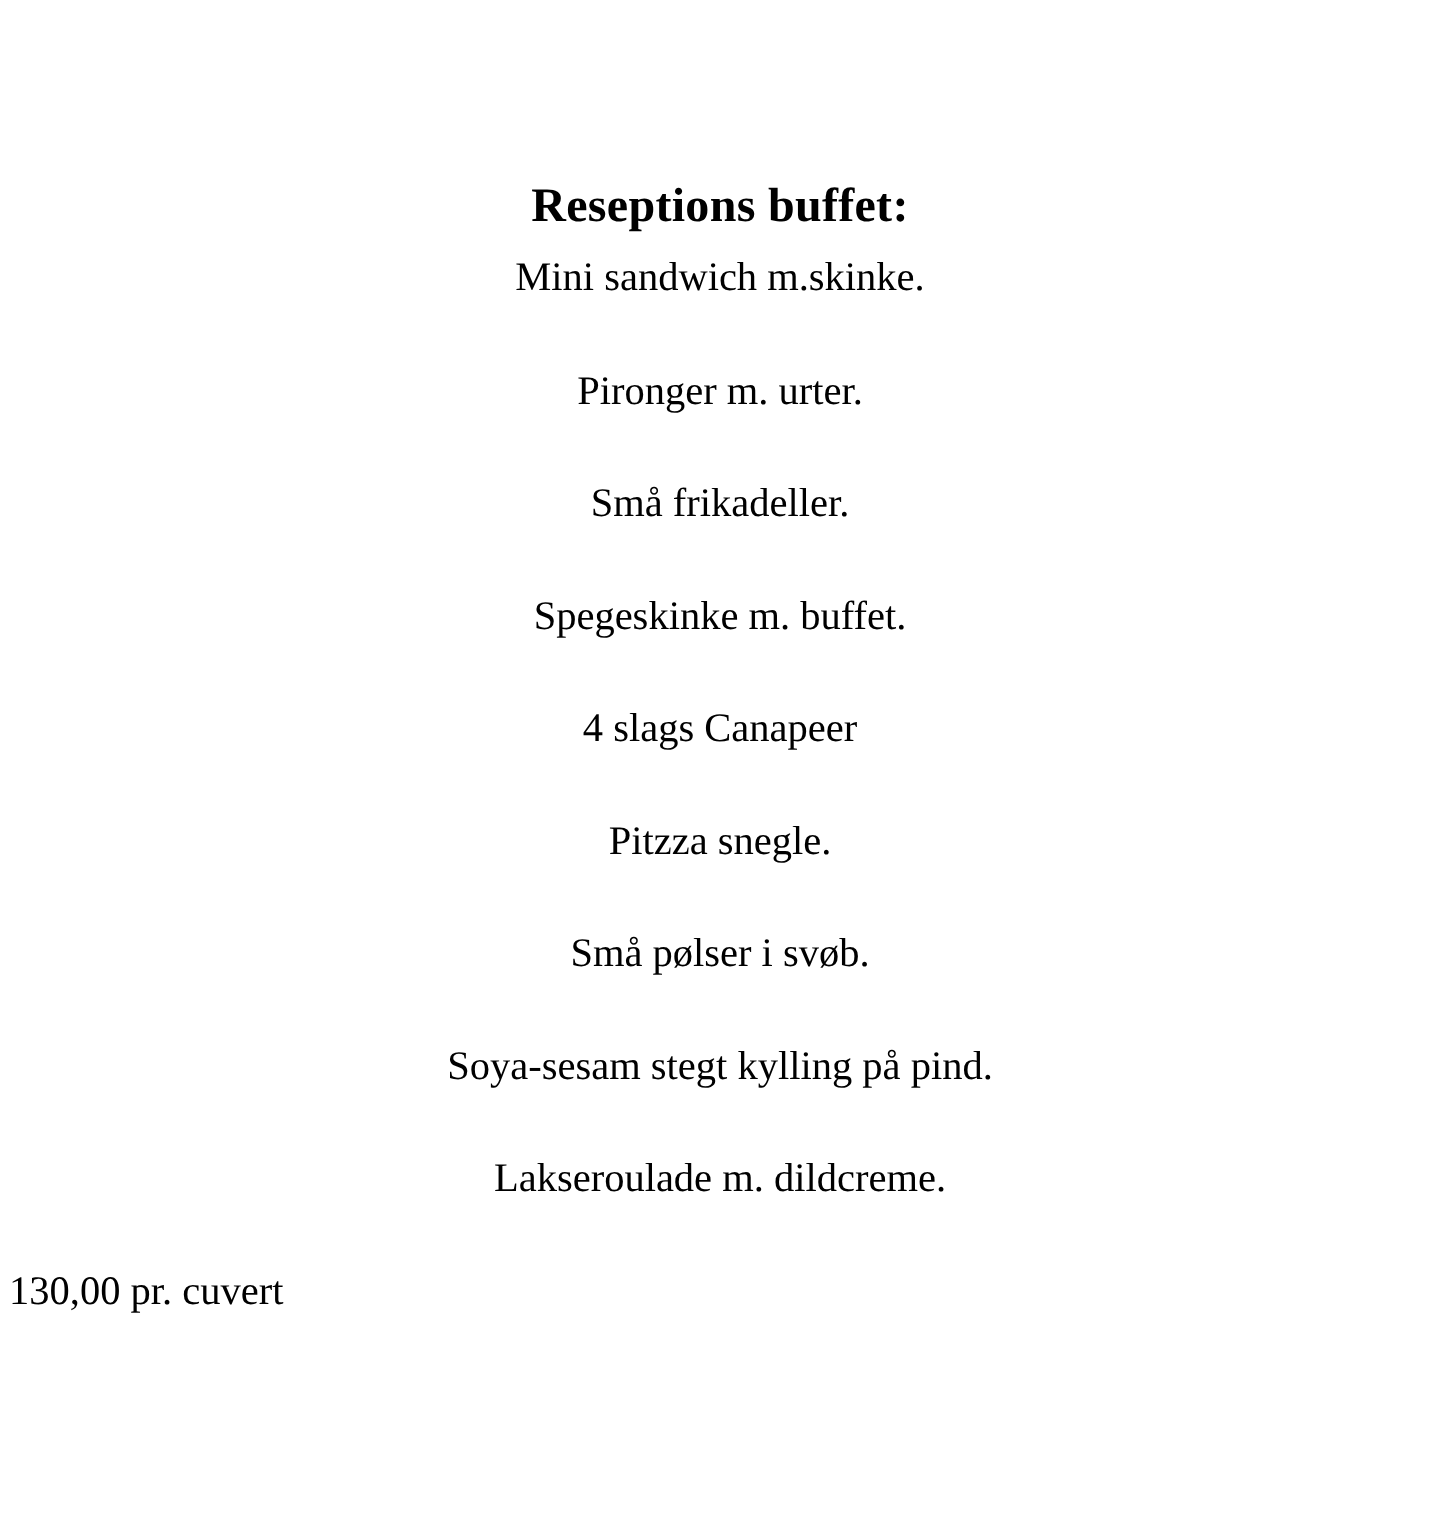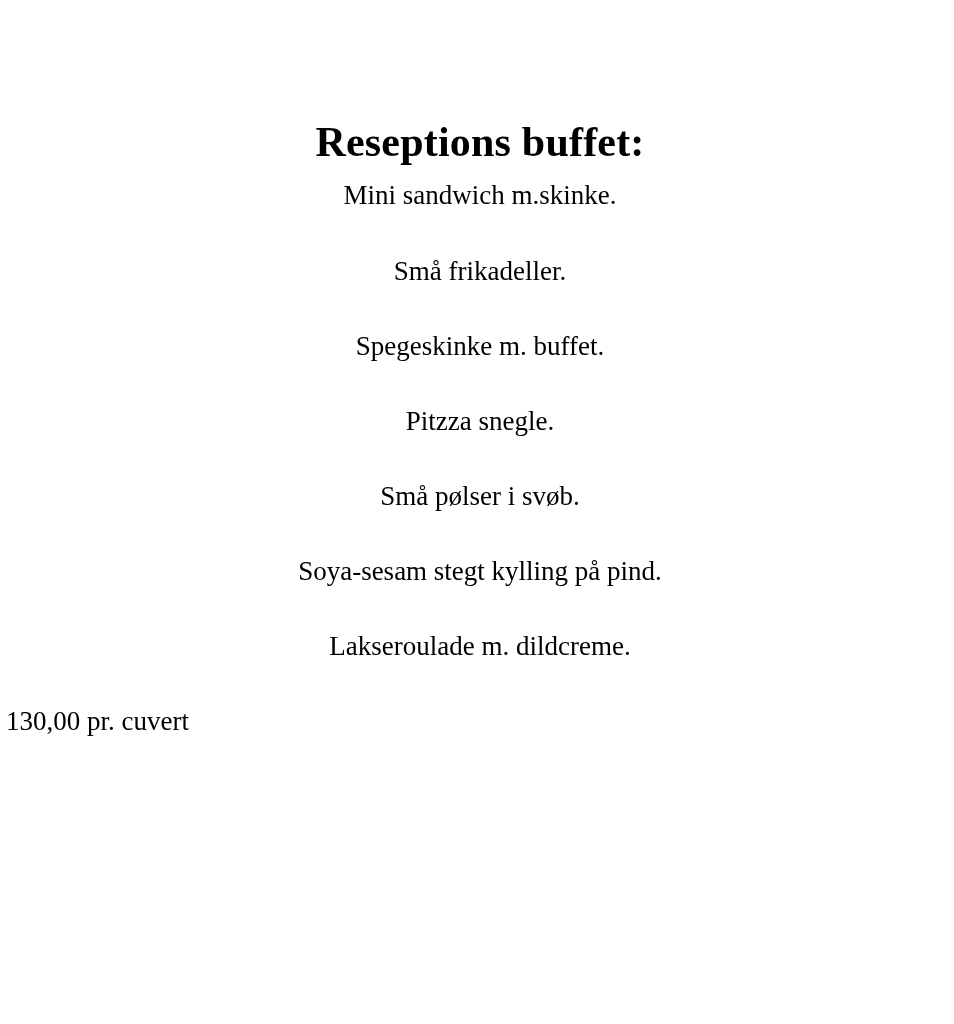--- a/index.html
+++ b/index.html
@@ -15,21 +15,21 @@
     overflow: hidden;
   }
   .page {
     position: relative;
     width: 954px;
     height: 1024px;
     box-sizing: border-box;
     padding: 118px 0 0 0;
   }
   .doc-title {
-    font-size: 42px;
+    font-size: 32px;
     font-weight: bold;
     text-align: center;
     letter-spacing: 0.2px;
     margin: 0 0 14px 0;
     padding-left: 6px;
   }
   .item-list {
     list-style: none;
     margin: 12px;
     padding: 0;
@@ -56,22 +56,24 @@
 </style>
 </head>
 <body>
 
 <div class="page">
 
   <h1 class="doc-title">Reseptions buffet:</h1>
 
   <ul class="item-list">
     <li class="item">Mini sandwich m.skinke.</li>
+    <li class="item">Pironger m. urter.</li>
     <li class="item">Små frikadeller.</li>
     <li class="item">Spegeskinke m. buffet.</li>
+    <li class="item">4 slags Canapeer</li>
     <li class="item">Pitzza snegle.</li>
     <li class="item">Små pølser i svøb.</li>
     <li class="item">Soya-sesam stegt kylling på pind.</li>
     <li class="item">Lakseroulade m. dildcreme.</li>
   </ul>
 
   <p class="price">130,00 pr. cuvert</p>
 
 </div>
 

